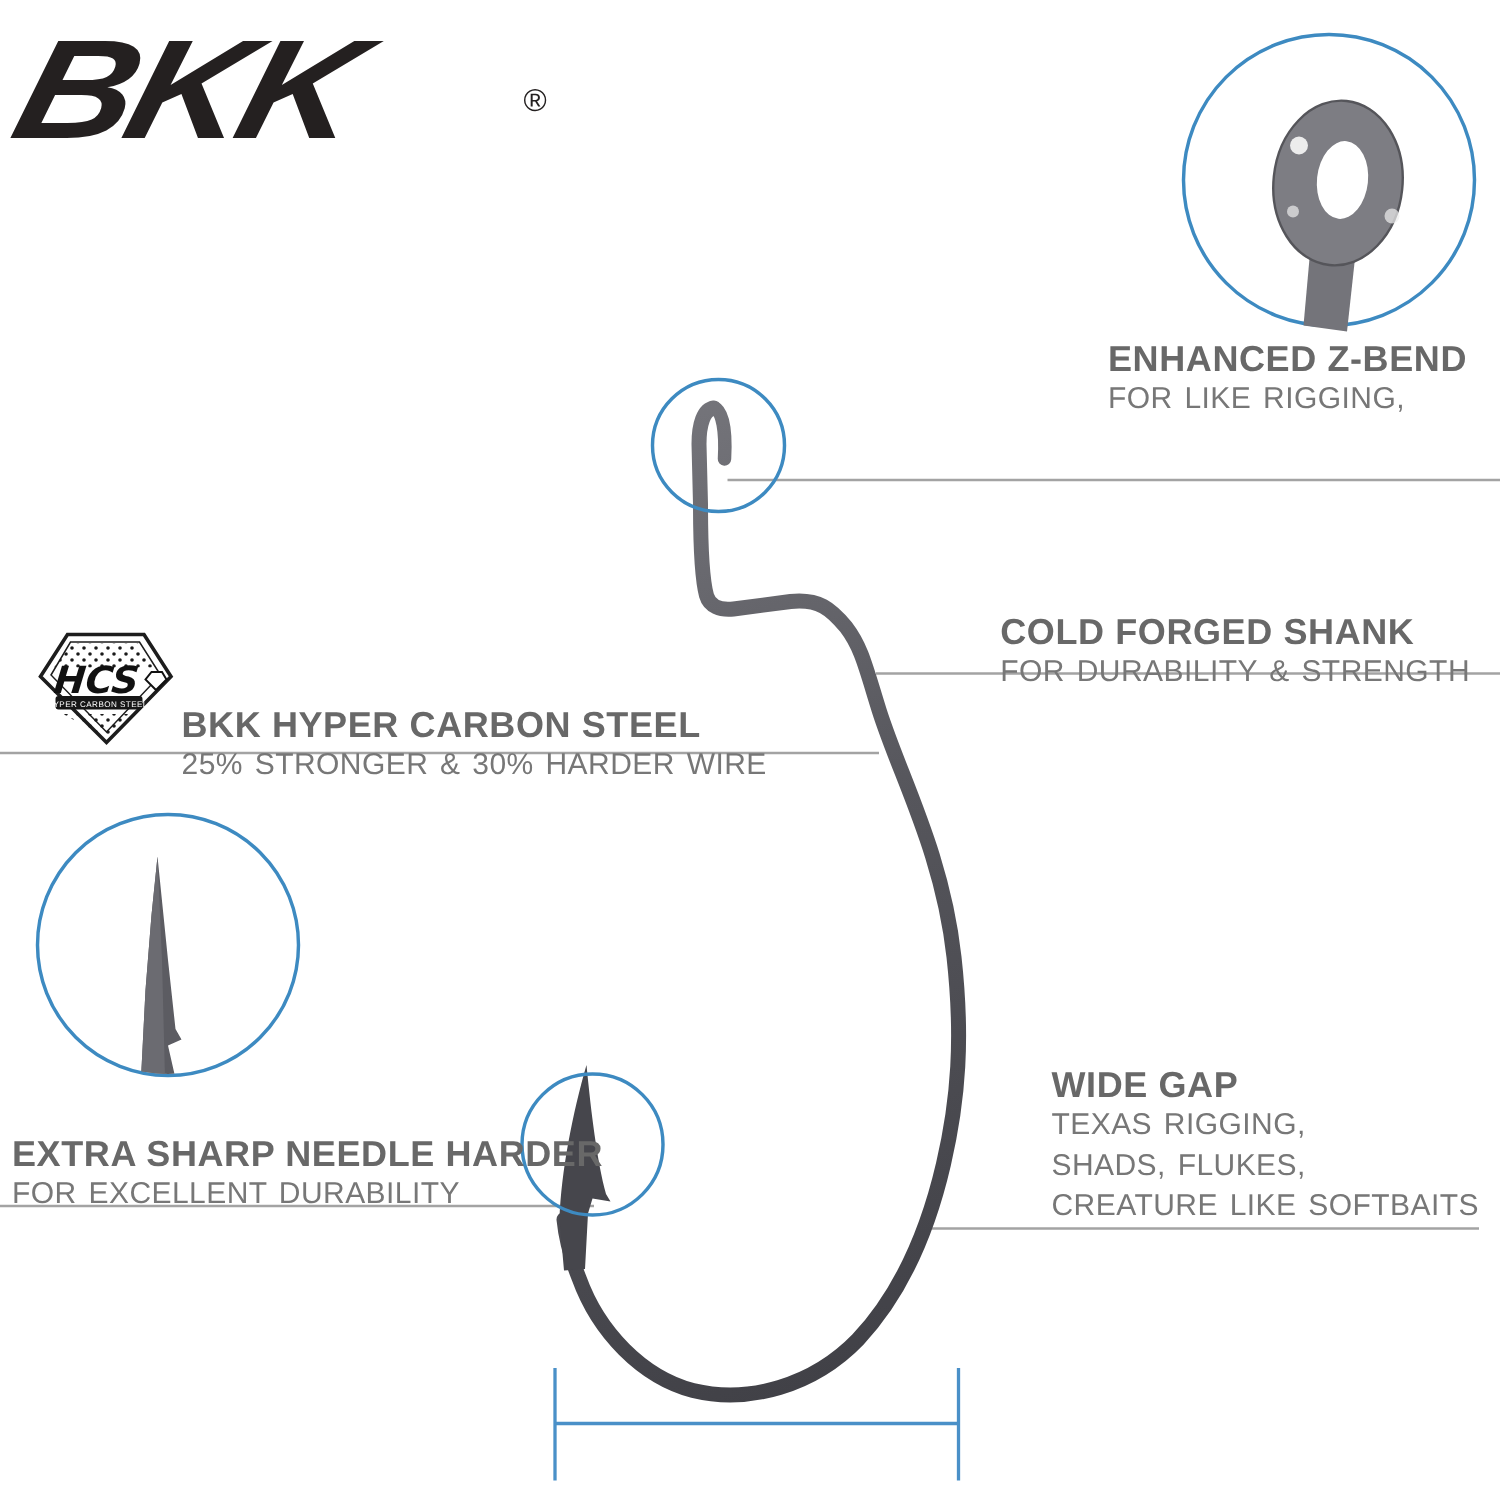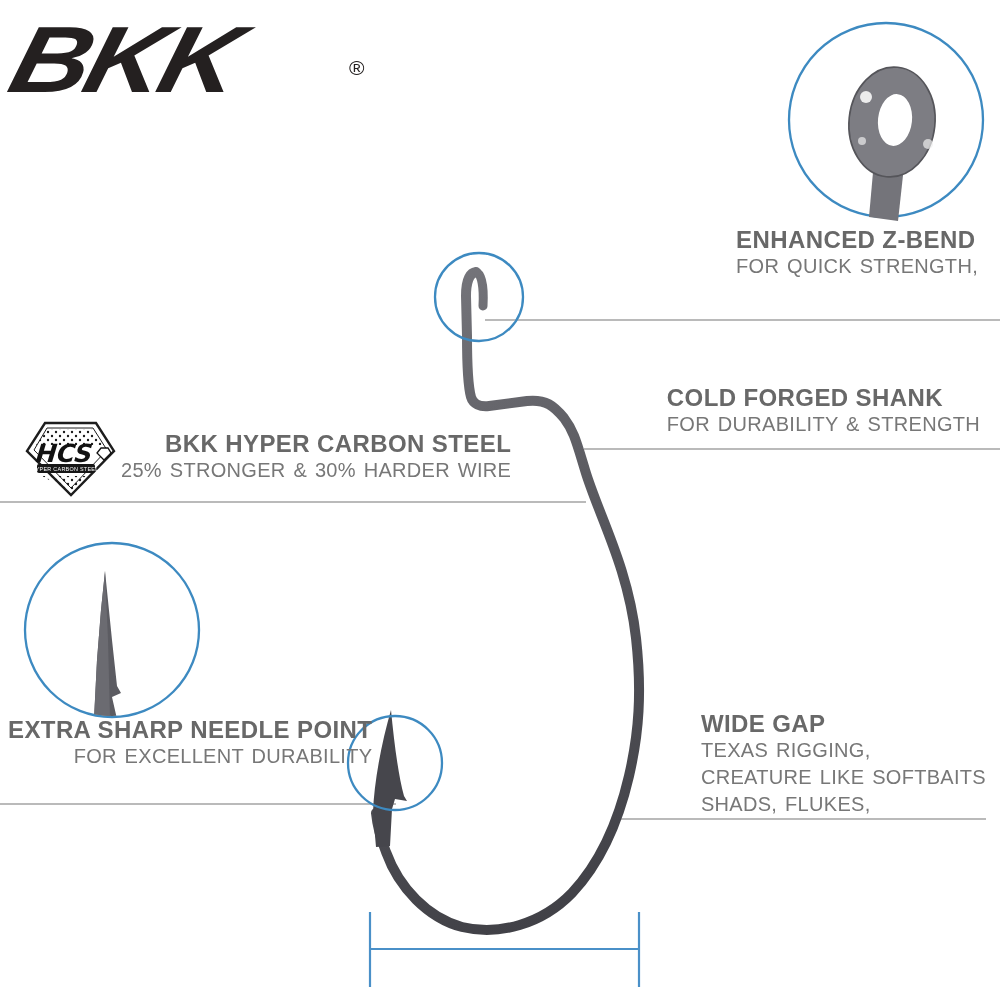--- a/index.html
+++ b/index.html
@@ -9,21 +9,21 @@
     font-family:"Liberation Sans", sans-serif;
     --accent-blue:#3d8ac1; --measure-blue:#4a90c8;
     --heading-gray:#686868; --sub-gray:#777777; --rule-gray:#a3a3a3;
     --wire-dark:#3e3e44; --wire-light:#7d7d83; --logo-black:#242020;
   }
   .abs{position:absolute;}
   .tb{position:absolute; line-height:27px; white-space:nowrap;}
   .tb .h{font-size:24px; font-weight:bold; color:var(--heading-gray); letter-spacing:.4px;}
   .tb .s{font-size:20px; font-weight:normal; color:var(--sub-gray); letter-spacing:.3px; word-spacing:2px;}
   .right{text-align:left;}
-  .left{text-align:right;}
+  .left{text-align:left;margin-top:40px;}
   #logo{
     left:28px; top:6px; font-size:94px; font-weight:bold; font-style:italic;
     color:var(--logo-black); letter-spacing:-4px;
     transform:skewX(-15deg) scaleX(1.16); transform-origin:0 0;
   }
   #regmark{ left:349px; top:56px; font-size:21px; color:var(--logo-black); font-weight:normal;}
   svg{position:absolute; left:0; top:0;}
   .rule{stroke:var(--rule-gray); stroke-width:1.7;}
   .bluecirc{stroke:var(--accent-blue); stroke-width:2.3; fill:none;}
   .measure{stroke:var(--measure-blue); stroke-width:2.2;}
@@ -94,24 +94,24 @@
     <line class="measure" x1="639" y1="912" x2="639" y2="987"></line>
     <line class="measure" x1="370" y1="949" x2="639" y2="949"></line>
   </g>
 </svg>
 
 <div id="logo" class="abs">BKK</div>
 <div id="regmark" class="abs">®</div>
 
 <div class="tb right" style="top:226px; right:22px;">
   <div class="h">ENHANCED Z-BEND</div>
-  <div class="s">FOR QUICK STRENGTH,</div>
+  <div class="s">FOR LIKE RIGGING,</div>
 </div>
 
-<div class="tb right" style="top:384px; right:20px;">
+<div class="tb right" style="top:408px; right:20px;">
   <div class="h">COLD FORGED SHANK</div>
   <div class="s">FOR DURABILITY &amp; STRENGTH</div>
 </div>
 
 <svg class="abs" style="left:18px; top:418px;" width="100" height="80" viewBox="0 0 100 80">
   <defs>
     <pattern id="dots" width="8" height="8" patternUnits="userSpaceOnUse">
       <circle cx="2" cy="2" r="1.2" fill="#1a1a1a"></circle>
       <circle cx="6" cy="6" r="1.2" fill="#1a1a1a"></circle>
     </pattern>
@@ -125,22 +125,22 @@
   <text x="22" y="44" font-size="25" font-weight="bold" font-style="italic" fill="#111111" font-family="DejaVu Sans, sans-serif" transform="skewX(-6)">HCS</text>
   <polygon points="83,30 90,30 93,35 86,42 79,35" fill="#ffffff" stroke="#111111" stroke-width="1.3"></polygon>
 </svg>
 
 <div class="tb left" style="top:430px; left:121px;">
   <div class="h">BKK HYPER CARBON STEEL</div>
   <div class="s">25% STRONGER &amp; 30% HARDER WIRE</div>
 </div>
 
 <div class="tb left" style="top:716px; left:8px;">
-  <div class="h">EXTRA SHARP NEEDLE POINT</div>
+  <div class="h">EXTRA SHARP NEEDLE HARDER</div>
   <div class="s">FOR EXCELLENT DURABILITY</div>
 </div>
 
 <div class="tb right" style="top:710px; right:14px;margin-left:16px;">
   <div class="h">WIDE GAP</div>
   <div class="s">TEXAS RIGGING,</div>
+  <div class="s">SHADS, FLUKES,</div>
   <div class="s">CREATURE LIKE SOFTBAITS</div>
-  <div class="s">SHADS, FLUKES,</div>
 </div>
 
 </body></html>

